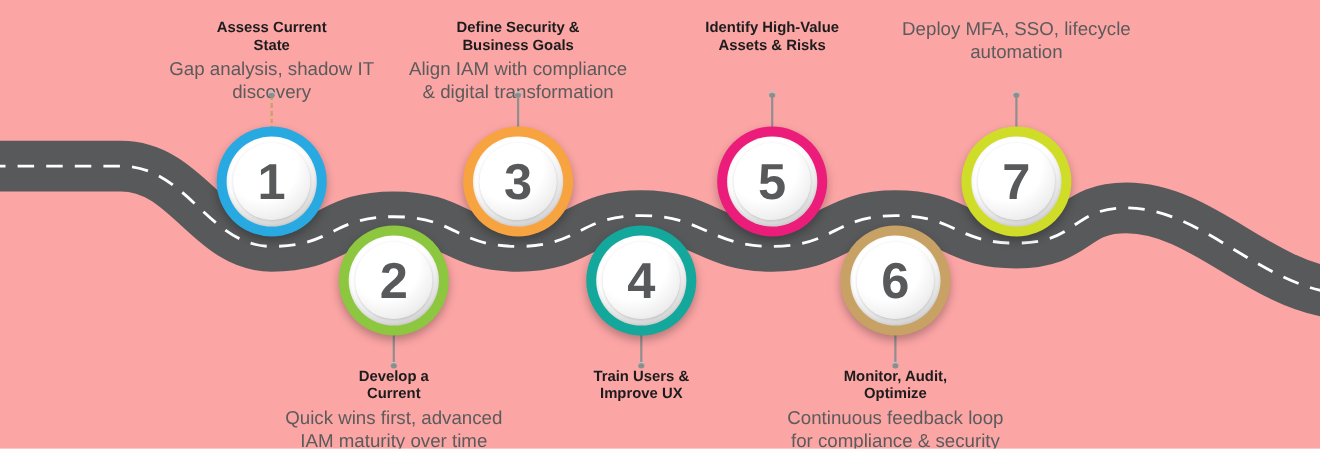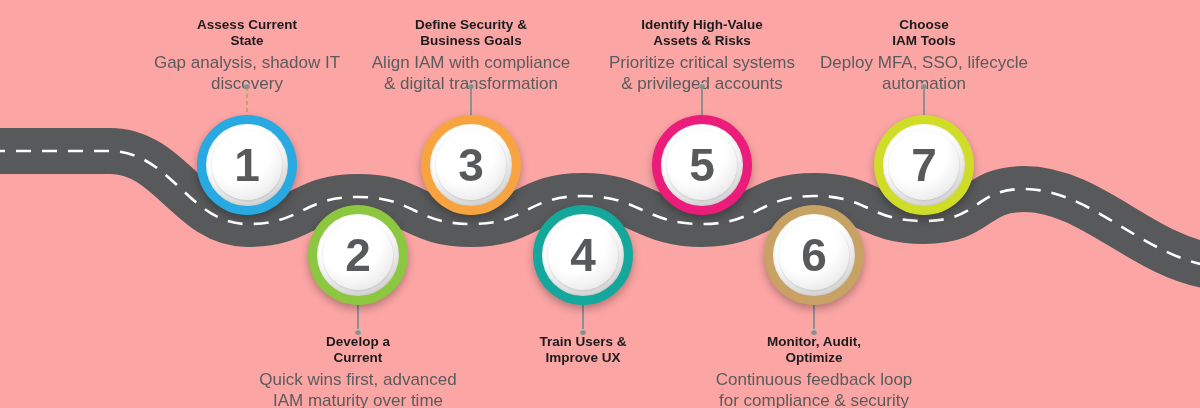--- a/index.html
+++ b/index.html
@@ -193,22 +193,20 @@
             <span class="num">4</span>
           </div>
         </div>
       </div>
     </div>
 
     <div class="step up" style="left: 702px;">
       <div class="text">
         <div class="title">Identify High-Value
 Assets &amp; Risks</div>
-        <div class="subtitle">Prioritize critical systems
-&amp; privileged accounts</div>
       </div>
       <div class="pin">
         <span class="ball"></span>
       </div>
       <div class="circle" style="background: rgb(236, 28, 123);">
         <div class="circle-white">
           <div class="circle-face">
             <span class="num">5</span>
           </div>
         </div>
@@ -229,22 +227,20 @@
         <div class="circle-white">
           <div class="circle-face">
             <span class="num">6</span>
           </div>
         </div>
       </div>
     </div>
 
     <div class="step up" style="left: 924px;">
       <div class="text">
-        <div class="title">Choose
-IAM Tools</div>
         <div class="subtitle">Deploy MFA, SSO, lifecycle
 automation</div>
       </div>
       <div class="pin">
         <span class="ball"></span>
       </div>
       <div class="circle" style="background: rgb(207, 220, 40);">
         <div class="circle-white">
           <div class="circle-face">
             <span class="num">7</span>

